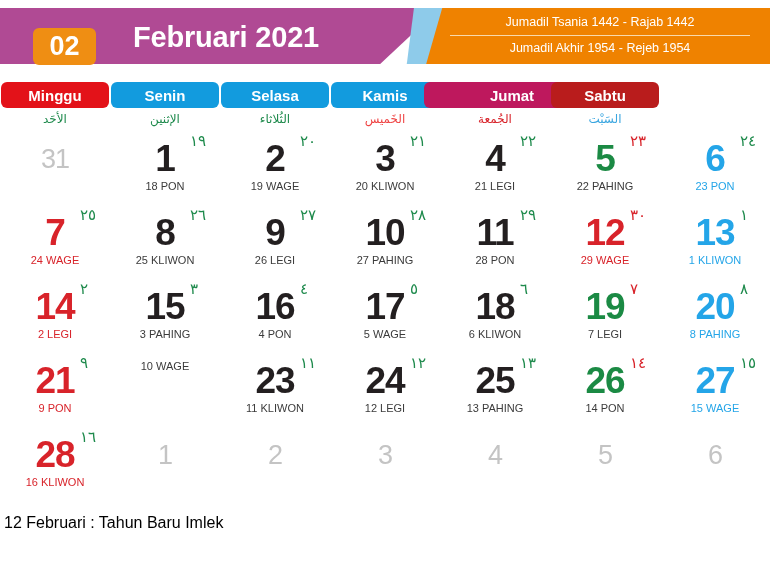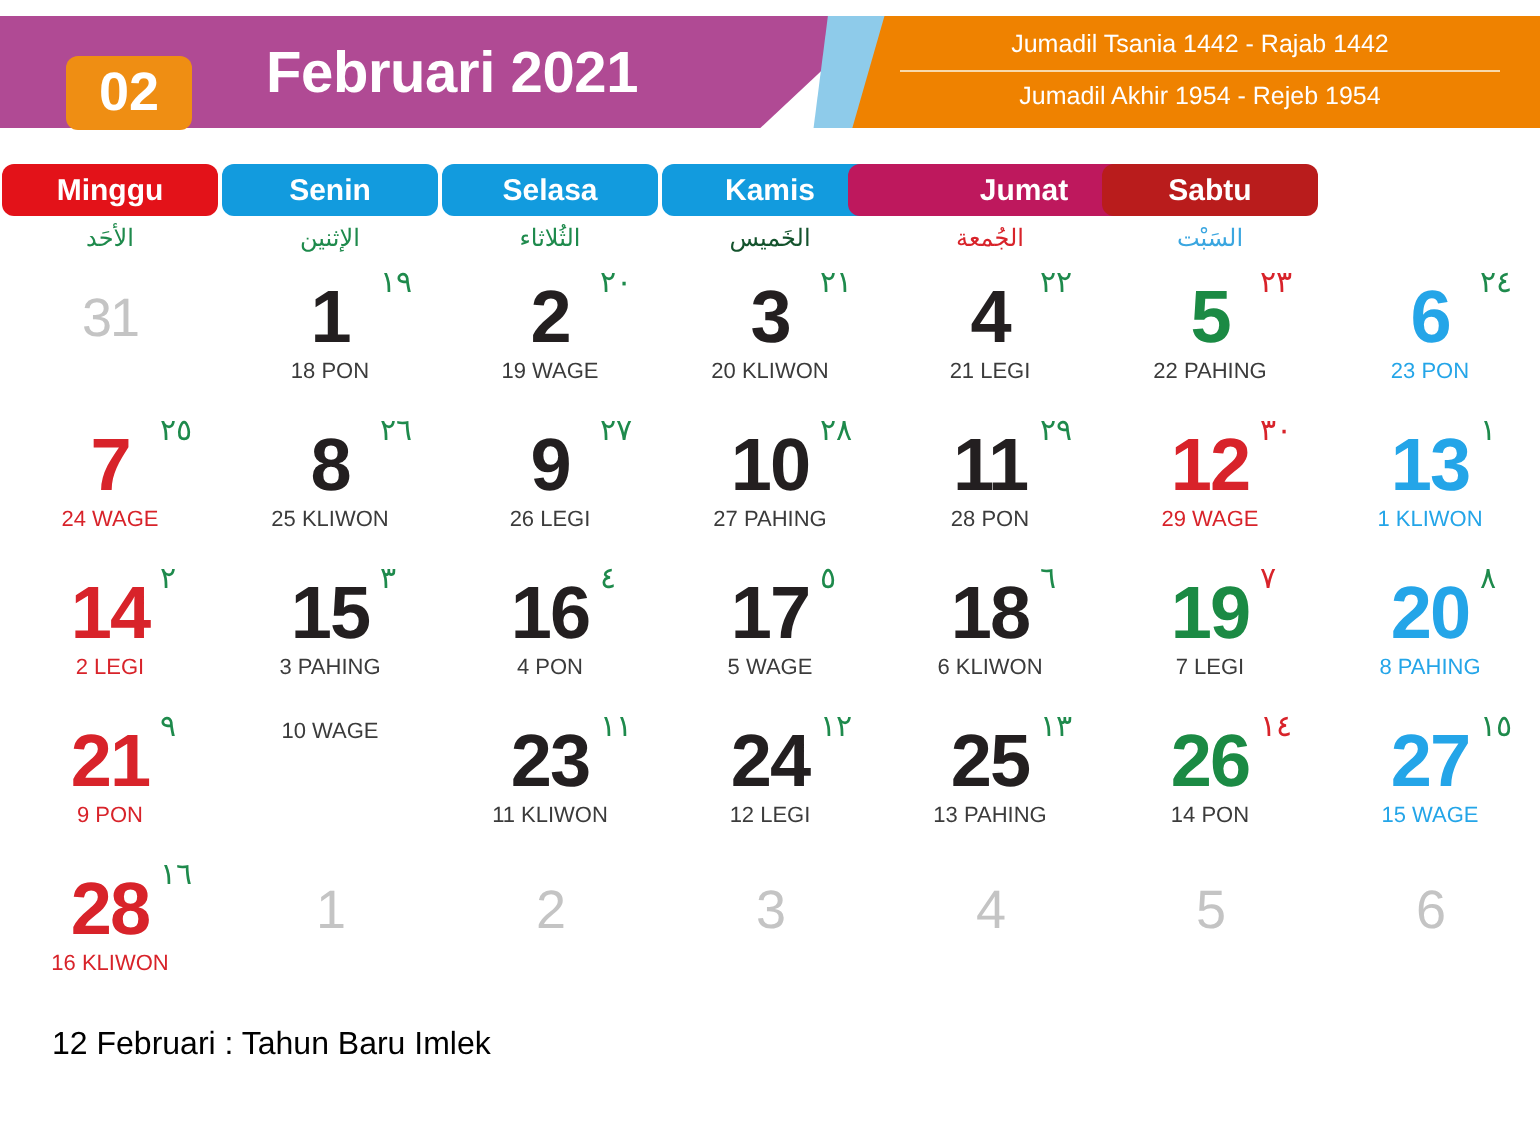--- a/index.html
+++ b/index.html
@@ -170,21 +170,21 @@
     font-size: 11px;
     line-height: 14px;
     margin-top: -1px;
     white-space: nowrap;
     text-align: center;
   }
 
   
   .footer {
     position: absolute;
-    left: 26px;
+    left: 4px;
     top: 512px;
     font-size: 16px;
     line-height: 22px;
   }
 </style>
 </head>
 <body>
 
 <div class="header">
   <div class="header-purple"></div>
@@ -208,21 +208,21 @@
     <div class="weekday-cell">
       <div class="weekday-pill" style="background: rgb(18, 155, 222);">Senin</div>
       <div class="weekday-ar" style="color: rgb(30, 138, 76);">الإثنين</div>
     </div>
     <div class="weekday-cell">
       <div class="weekday-pill" style="background: rgb(18, 155, 222);">Selasa</div>
       <div class="weekday-ar" style="color: rgb(30, 138, 76);">الثُلاثاء</div>
     </div>
     <div class="weekday-cell">
       <div class="weekday-pill" style="background: rgb(18, 155, 222);">Kamis</div>
-      <div class="weekday-ar" style="color: #14532d;">الخَميس</div>
+      <div class="weekday-ar" style="color: #ef4444;">الخَميس</div>
     </div>
     <div class="weekday-cell">
       <div class="weekday-pill" style="background: #be185d; padding-left: 34px;">Jumat</div>
       <div class="weekday-ar" style="color: rgb(216, 35, 42);">الجُمعة</div>
     </div>
     <div class="weekday-cell">
       <div class="weekday-pill" style="background: #b91c1c;">Sabtu</div>
       <div class="weekday-ar" style="color: rgb(58, 166, 224);">السَبْت</div>
     </div>
   </div>

